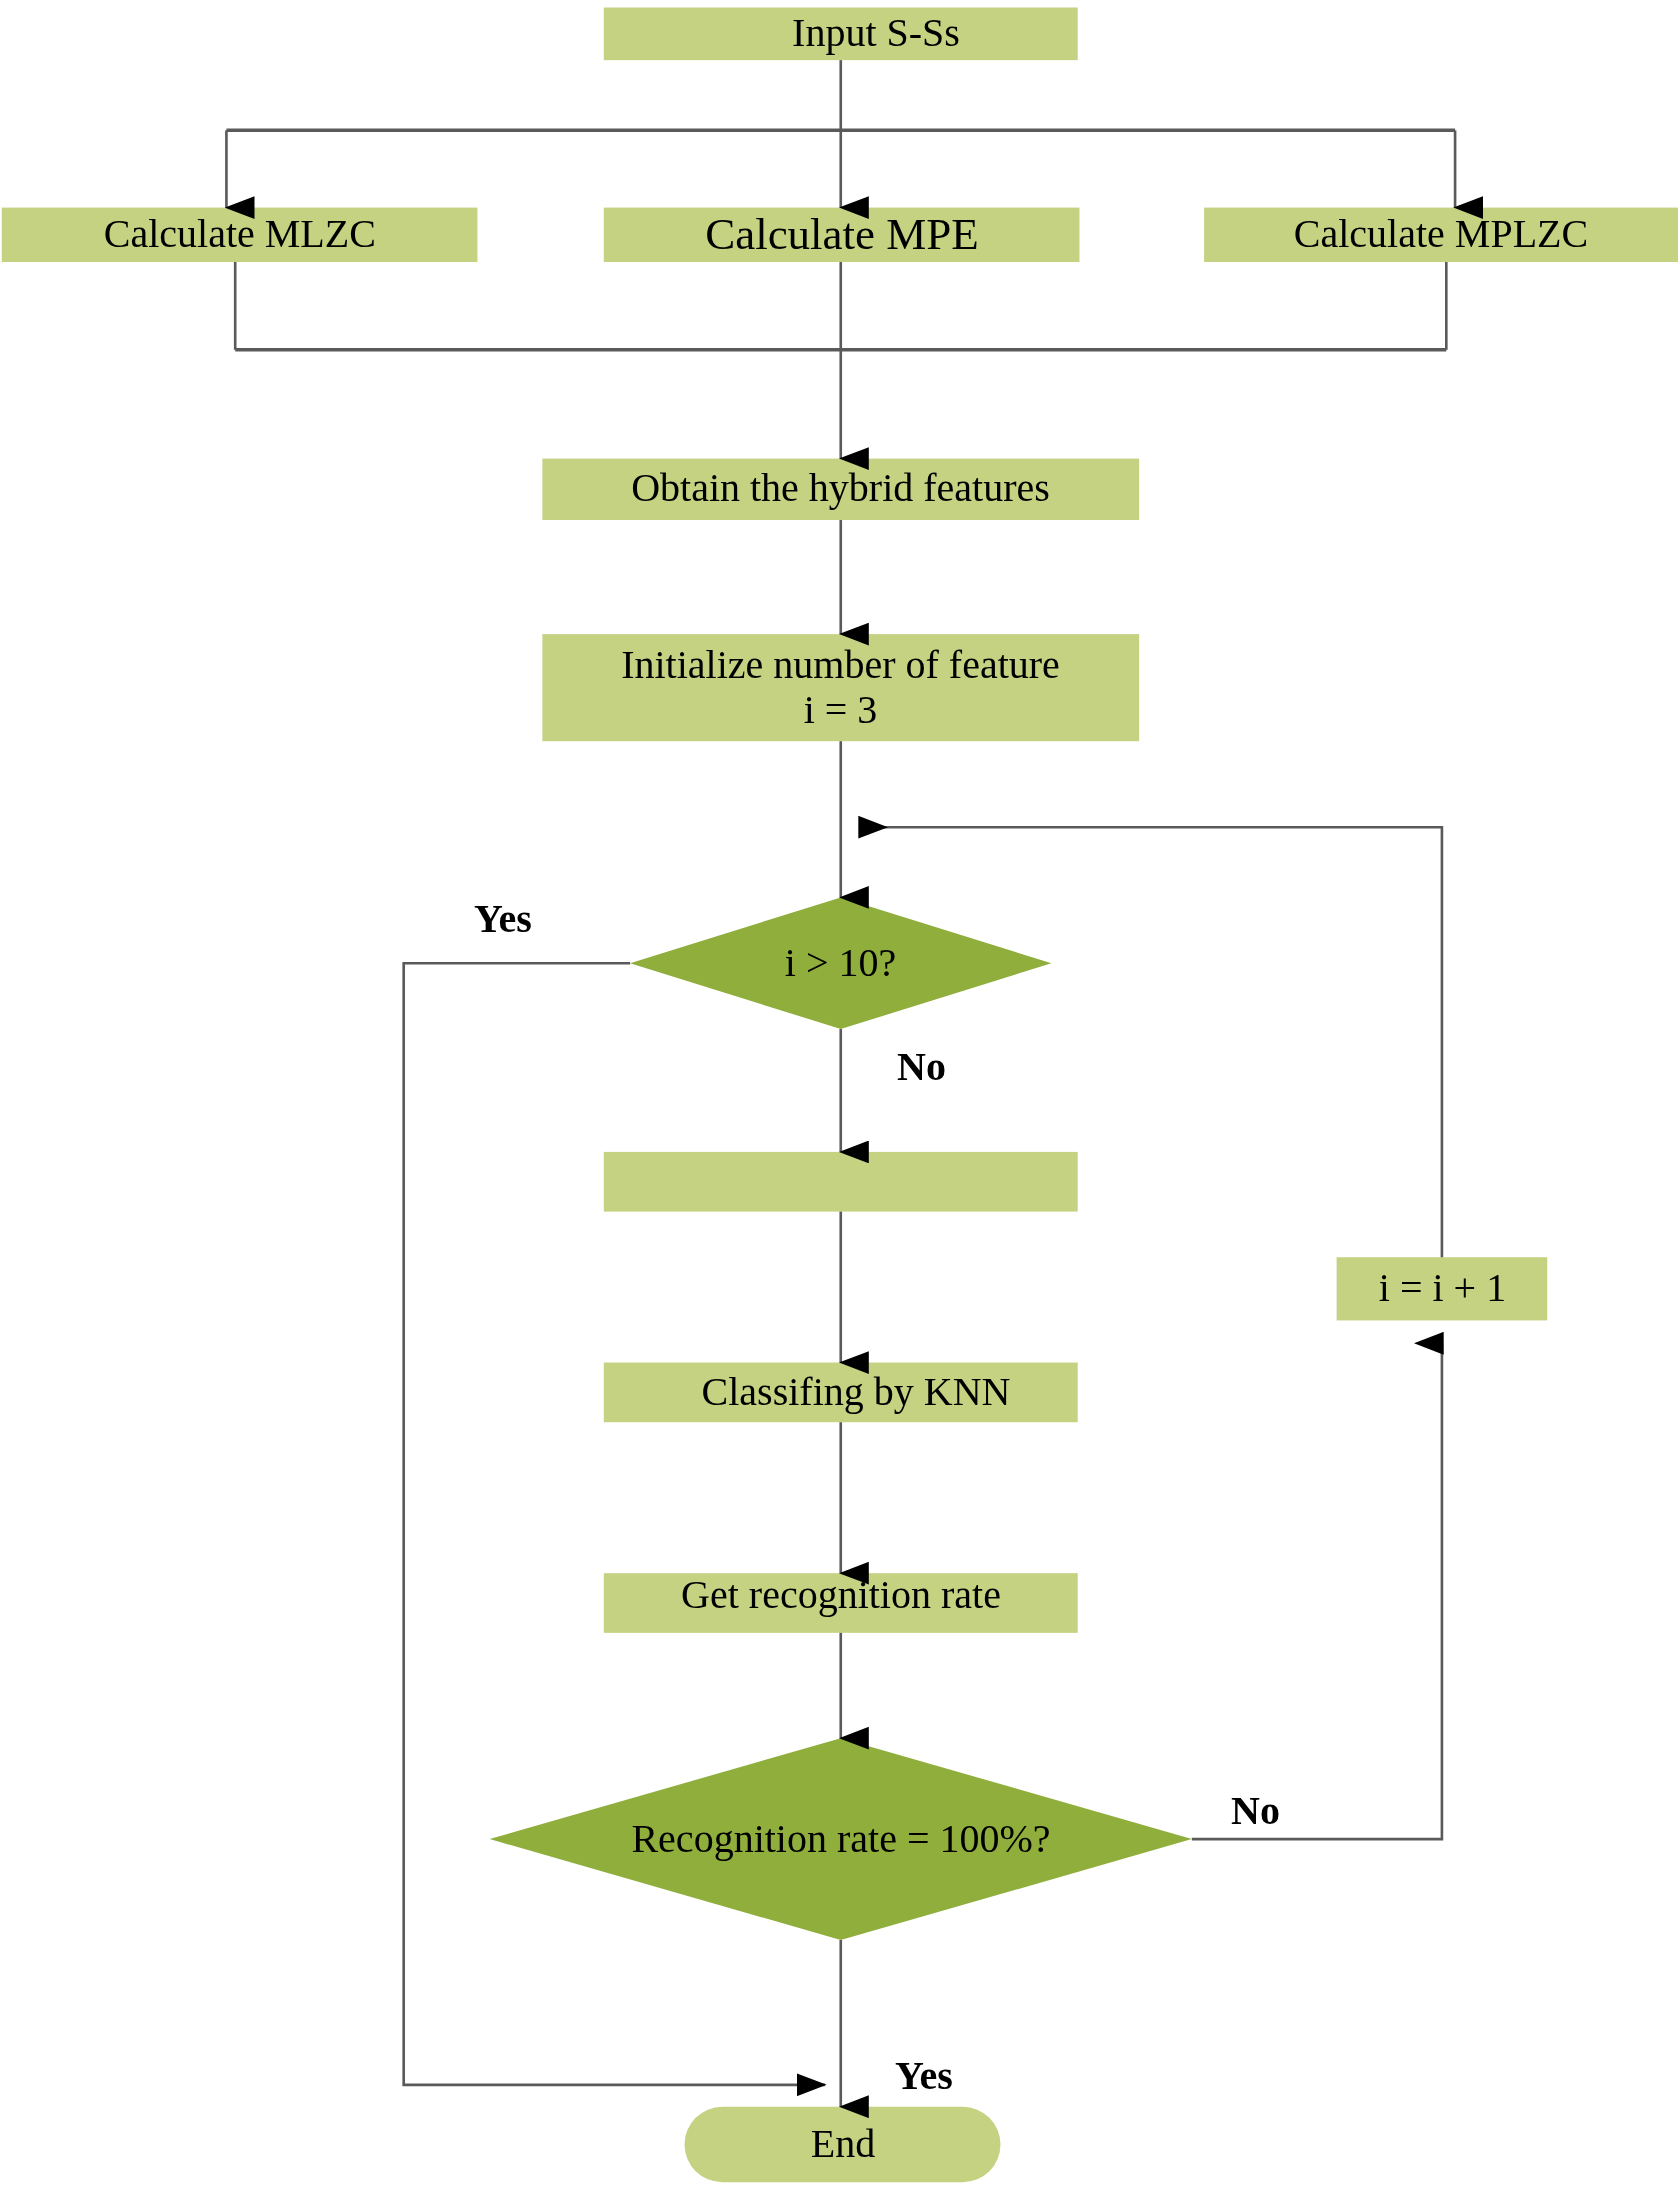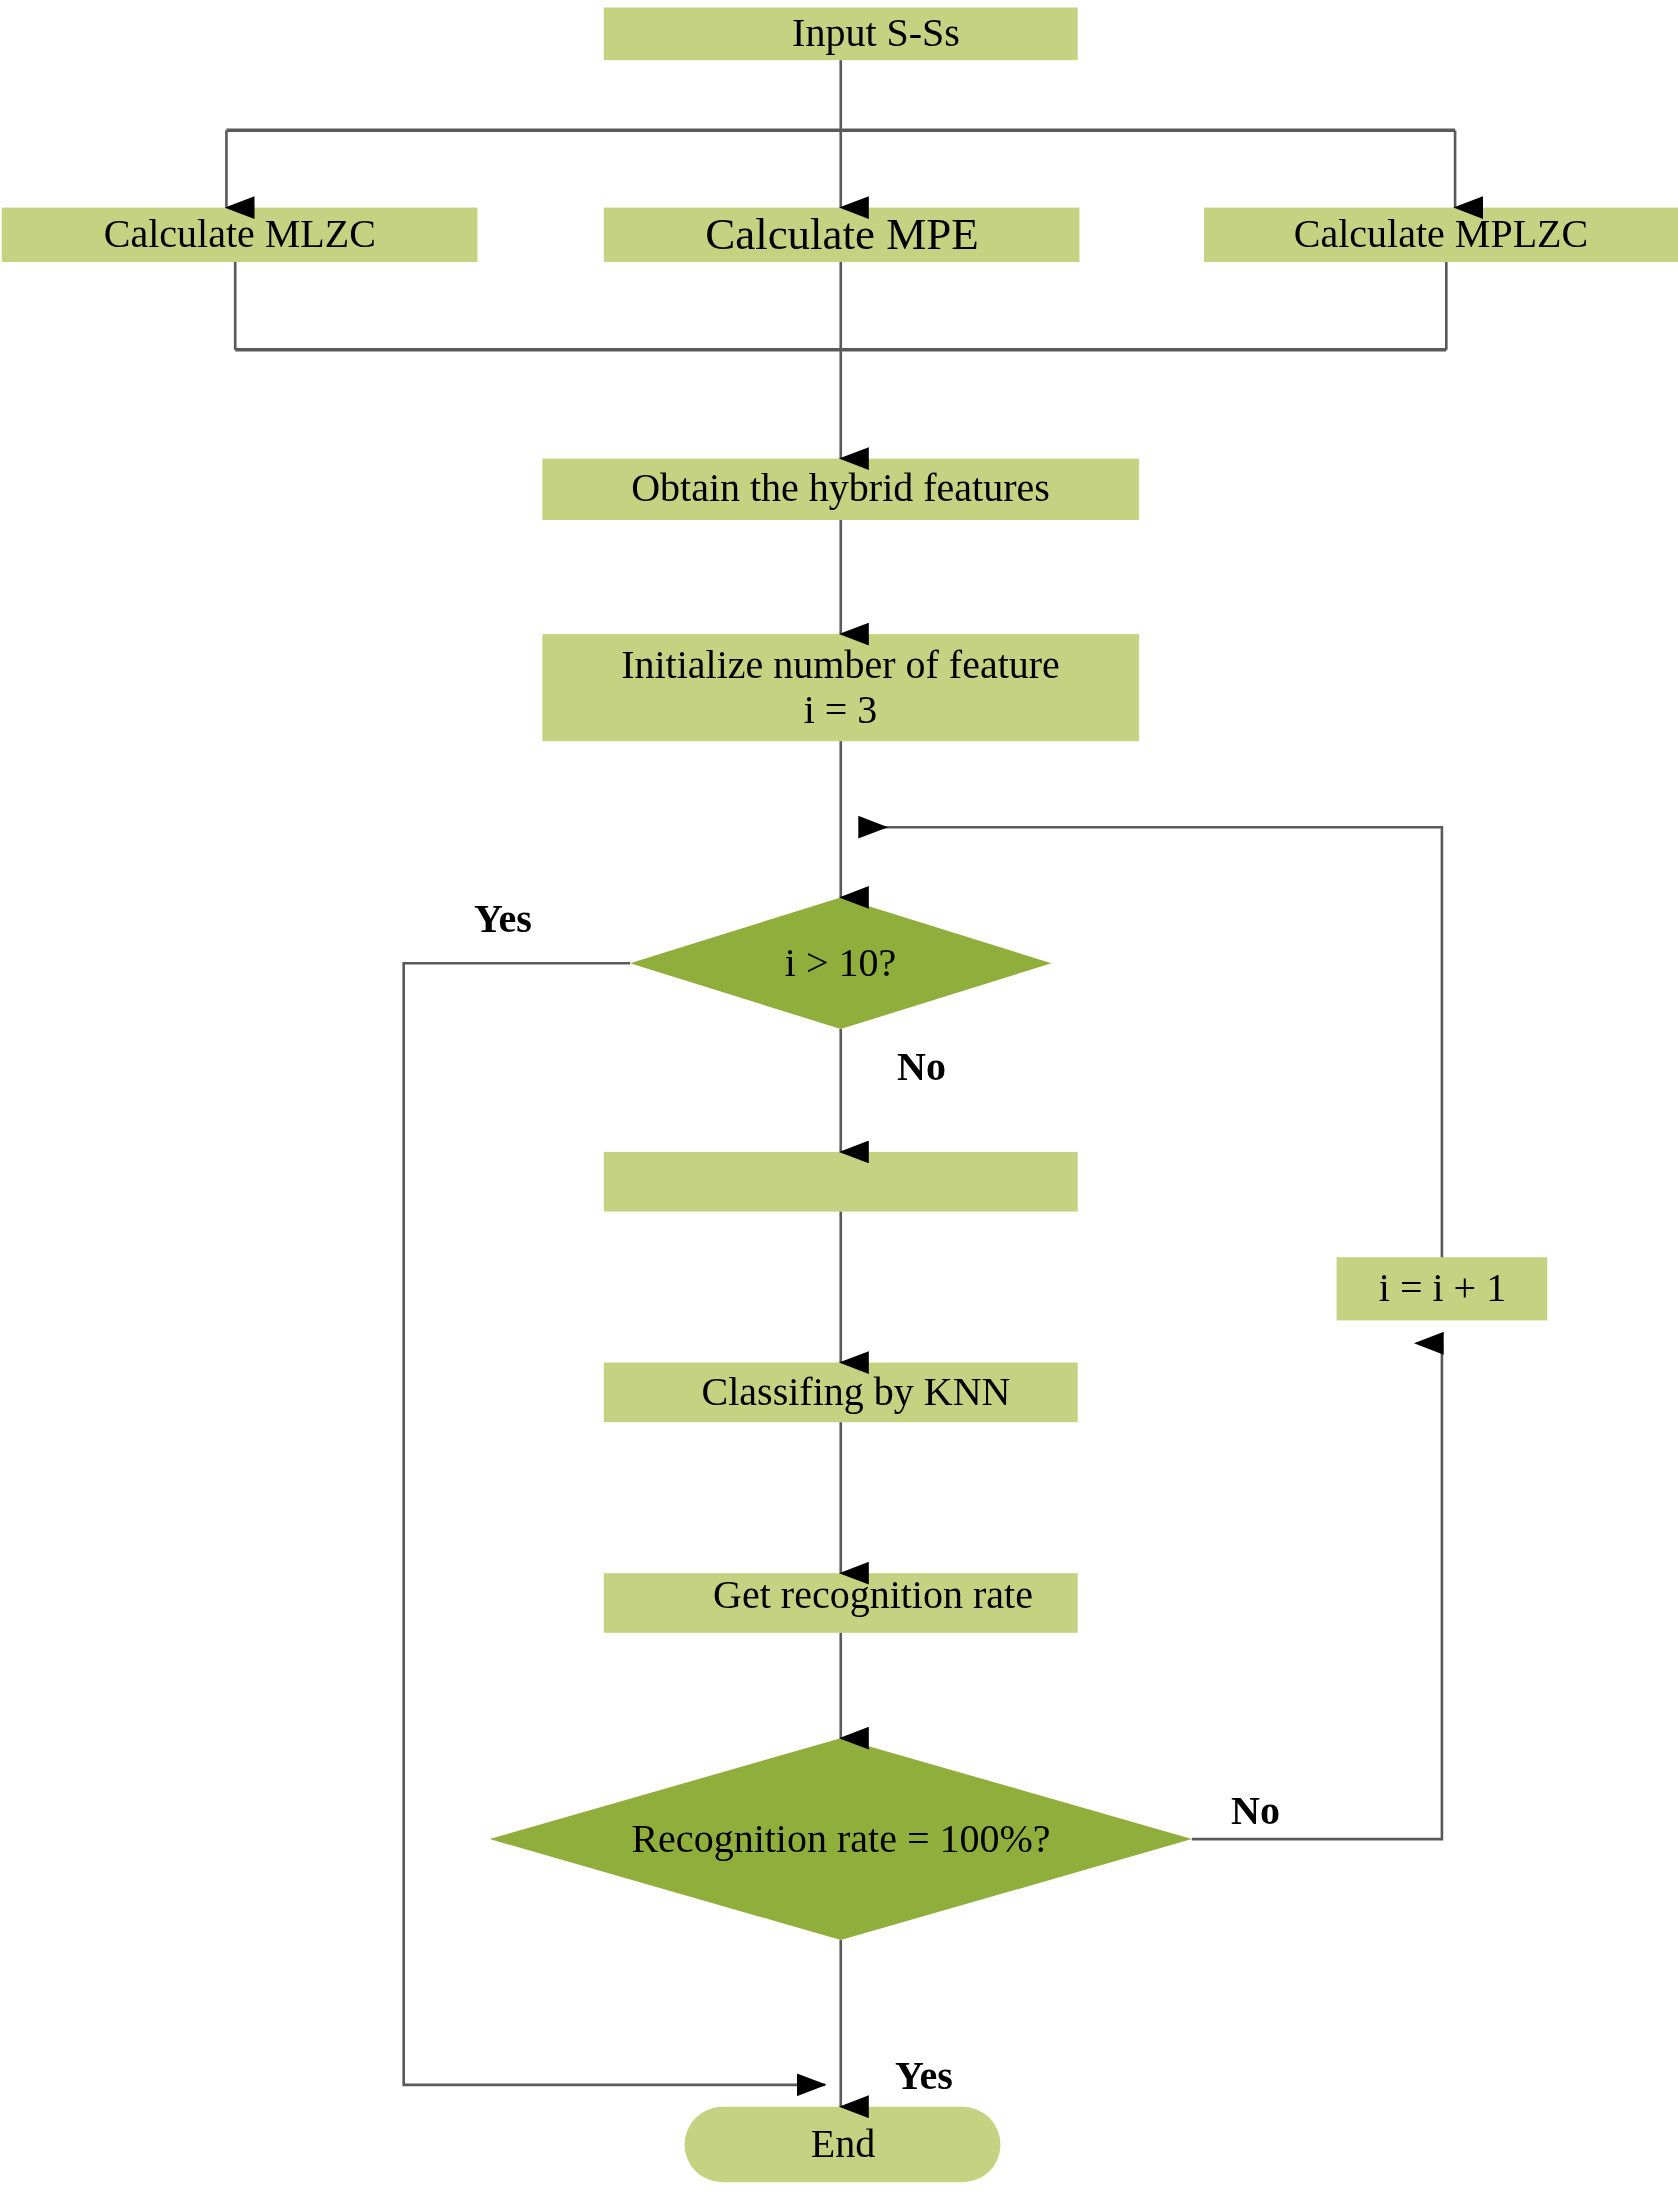--- a/index.html
+++ b/index.html
@@ -139,21 +139,21 @@
   <div class="node-label" style="left:1204px; top:207px; width:474px; height:54px; font-size:40px;">Calculate MPLZC</div>
 
   <div class="node-label" style="left:542px; top:634px; width:597px; height:107px; font-size:40px;border-radius:25px;">Initialize number of feature
 i = 3</div>
 
   <div class="node-label" style="left:630px; top:897px; width:421px; height:132px; font-size:40px;">i &gt; 10?</div>
 
 
   <div class="node-label" style="left:604px; top:1362px; width:474px; height:60px; font-size:40px;padding-left:15px;">Classifing by KNN</div>
 
-  <div class="node-label" style="left:604px; top:1573px; width:474px; height:44px; font-size:40px;margin-left:32px;">Get recognition rate</div>
+  <div class="node-label" style="left:604px; top:1573px; width:474px; height:44px; font-size:40px;">Get recognition rate</div>
 
   <div class="node-label" style="left:1337px; top:1257px; width:211px; height:63px; font-size:40px;">i = i + 1</div>
 
   <div class="node-label" style="left:490px; top:1791px; width:702px; height:97px; font-size:40px;">Recognition rate = 100%?</div>
 
   <div class="node-label" style="left:685px; top:2107px; width:316px; height:75px; font-size:40px;">End</div>
 
   <div class="edge-label" style="left:474px; top:895px; font-size:40px;">Yes</div>
 
   <div class="edge-label" style="left:897px; top:1043px; font-size:40px;">No</div>

